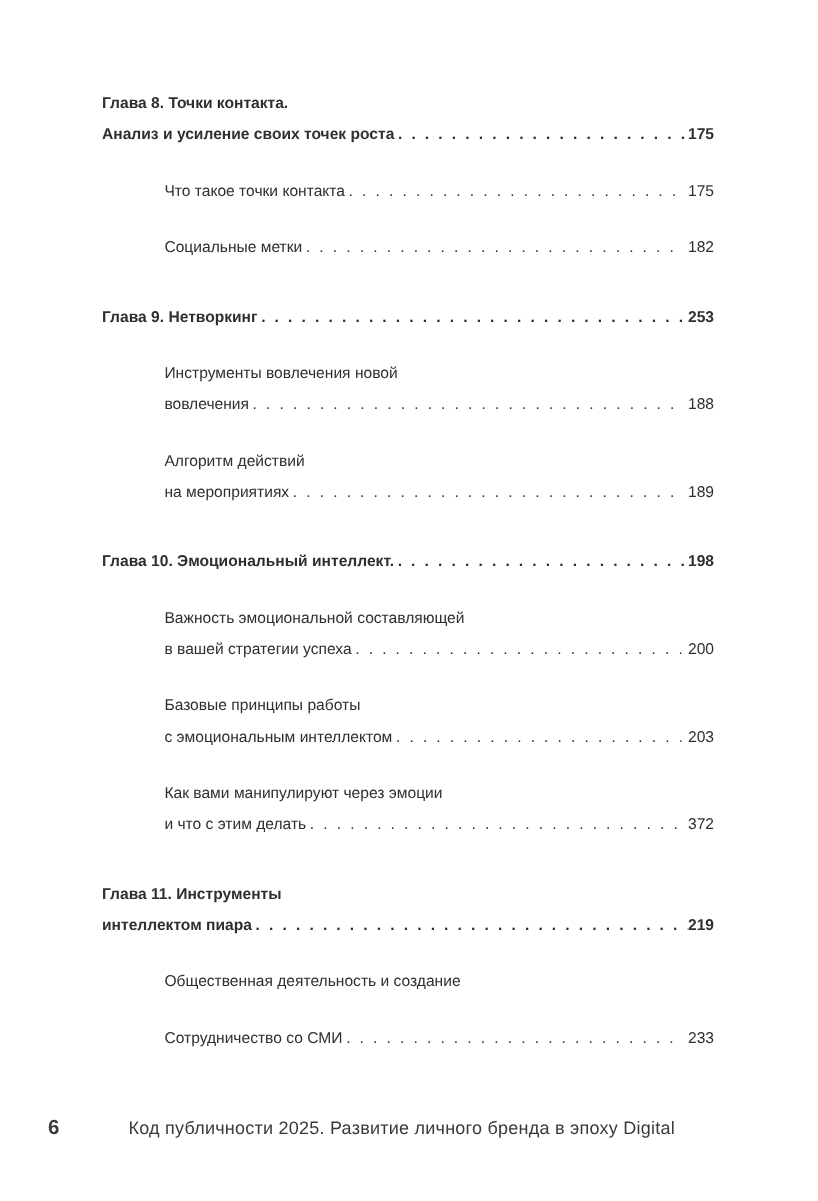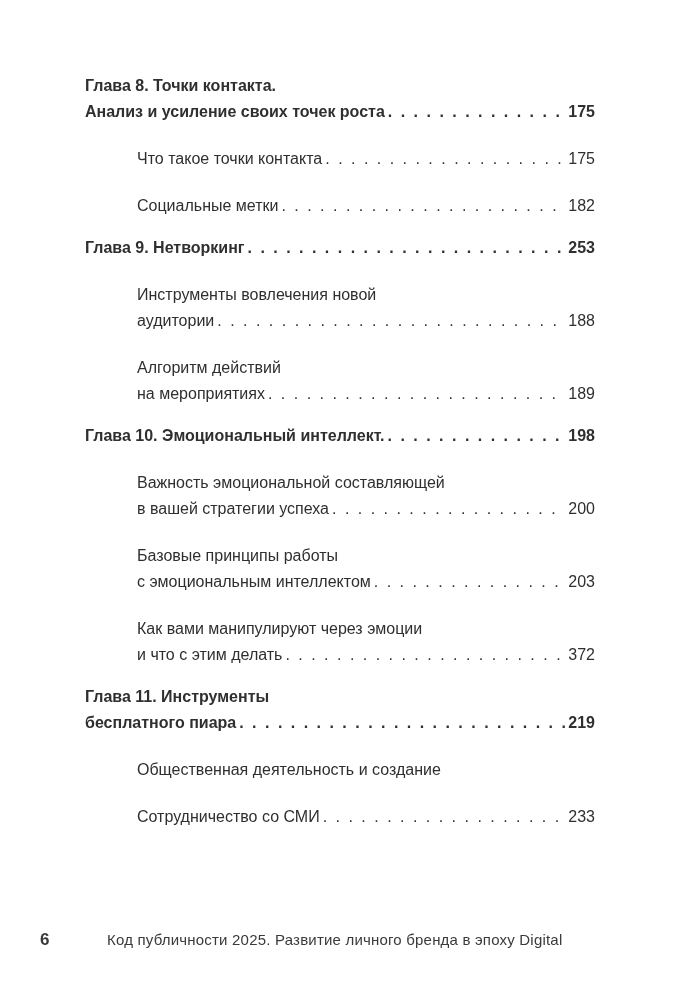--- a/index.html
+++ b/index.html
@@ -16,22 +16,22 @@
     width: 682px;
     height: 1001px;
     background: #ffffff;
   }
   .toc {
     position: absolute;
     top: 73px;
     left: 85px;
     width: 510px;
   }
-  .entry { font-size: 16px; line-height: 26px; }
-  .entry.chapter { font-weight: bold; margin-top: 16px; }
+  .entry { font-size: 13px; line-height: 26px; }
+  .entry.chapter { font-weight: bold; margin-top: 32px; }
   .entry.section { font-weight: normal; margin-top: 21px; padding-left: 52px; }
   .entry:first-child { margin-top: 0; }
   .line { display: flex; align-items: baseline; }
   .txt { flex: 0 0 auto; white-space: pre; }
   .leader {
     flex: 1 1 auto;
     overflow: hidden;
     white-space: nowrap;
     margin: 0 0 0 3px;
     letter-spacing: 2px;
@@ -94,21 +94,21 @@
           <span class="txt">Глава 9. Нетворкинг</span>
           <span class="leader"></span>
           <span class="pg">253</span>
         </div>
       </div>
       <div class="entry section">
         <div class="line">
           <span class="txt">Инструменты вовлечения новой</span>
         </div>
         <div class="line">
-          <span class="txt">аудитории</span>
+          <span class="txt">вовлечения</span>
           <span class="leader"></span>
           <span class="pg">188</span>
         </div>
       </div>
       <div class="entry section">
         <div class="line">
           <span class="txt">Алгоритм действий</span>
         </div>
         <div class="line">
           <span class="txt">на мероприятиях</span>
@@ -151,21 +151,21 @@
           <span class="txt">и что с этим делать</span>
           <span class="leader"></span>
           <span class="pg">372</span>
         </div>
       </div>
       <div class="entry chapter">
         <div class="line">
           <span class="txt">Глава 11. Инструменты</span>
         </div>
         <div class="line">
-          <span class="txt">бесплатного пиара</span>
+          <span class="txt">интеллектом пиара</span>
           <span class="leader"></span>
           <span class="pg">219</span>
         </div>
       </div>
       <div class="entry section">
         <div class="line">
           <span class="txt">Общественная деятельность и создание</span>
         </div>
       </div>
       <div class="entry section">

